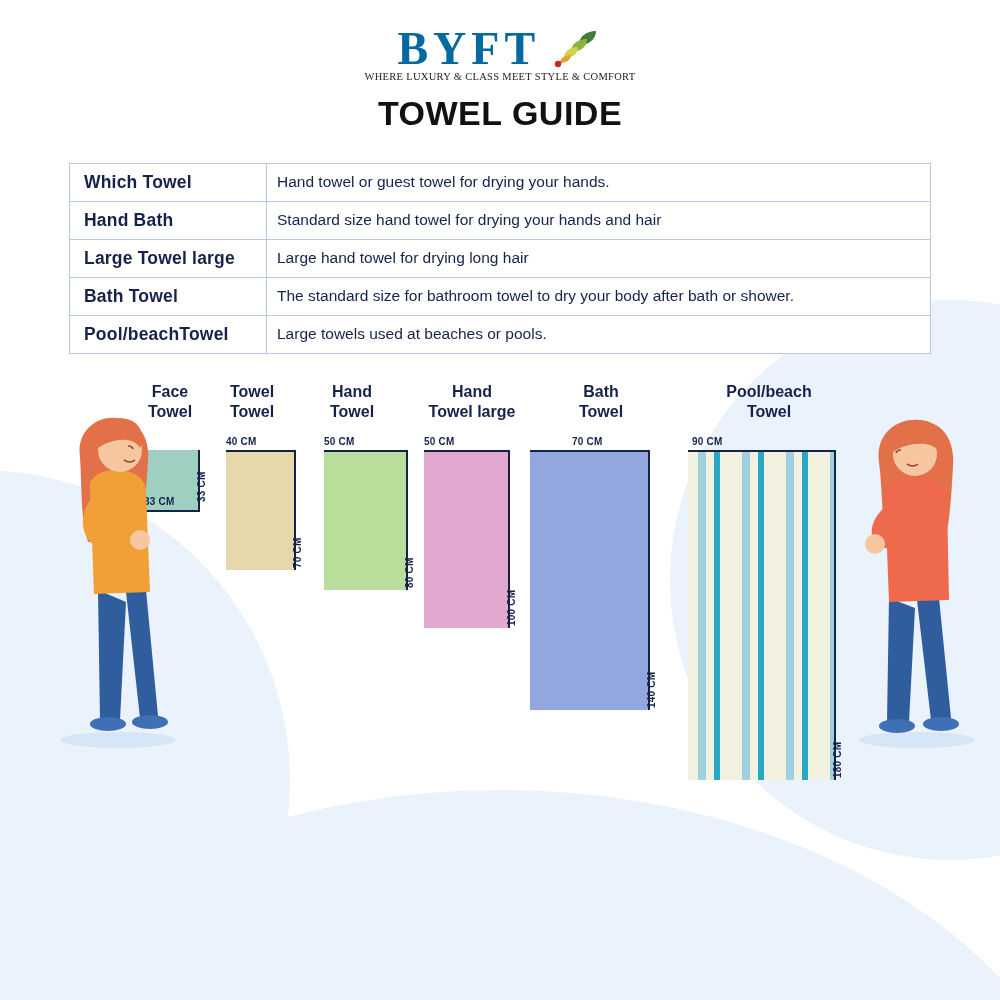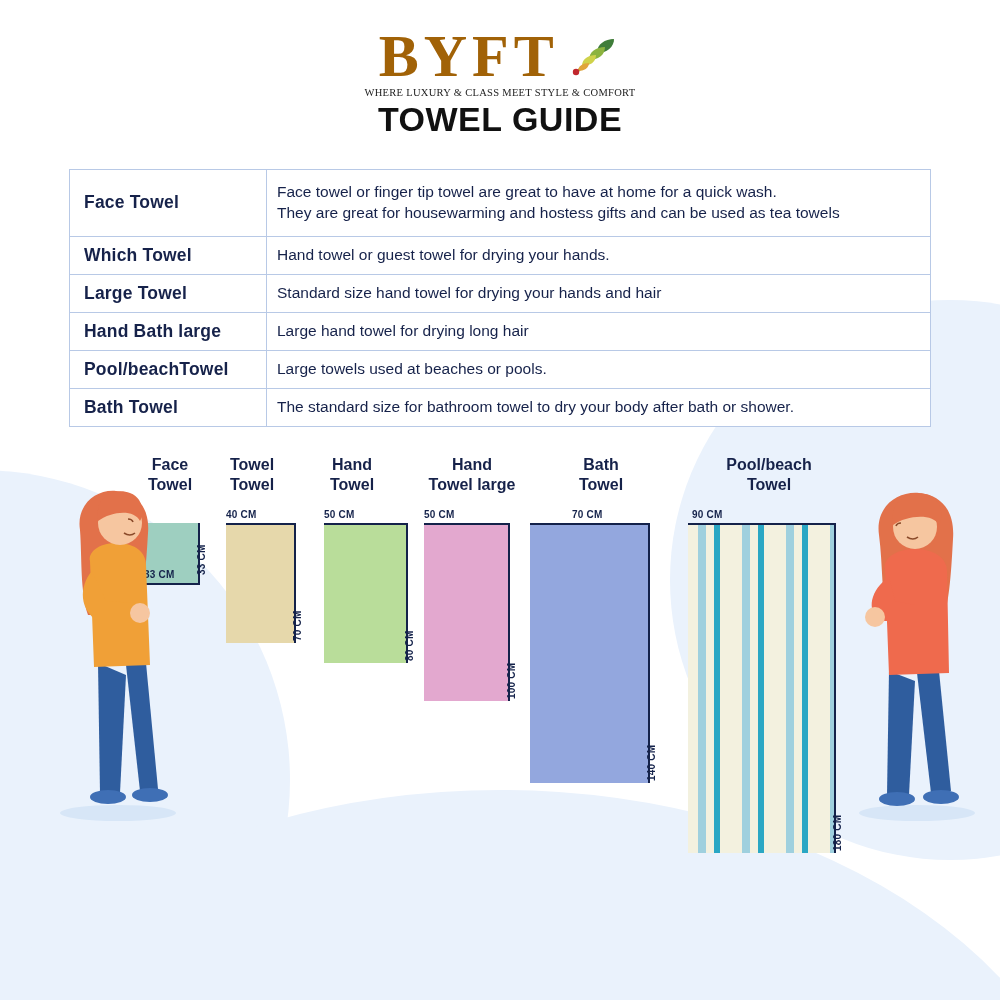--- a/index.html
+++ b/index.html
@@ -13,30 +13,30 @@
   .blob { position:absolute; background:#eaf2fc; border-radius:50%; z-index:0; }
   #blob-right { width:560px; height:560px; right:-230px; top:300px; }
   #blob-left  { width:620px; height:620px; left:-330px; top:470px; }
   #blob-bottom{ width:1200px; height:420px; left:-100px; top:790px; border-radius:50% 50% 0 0 / 100% 100% 0 0; }
   .content { position:relative; z-index:2; }
 
   
   #brand-header { text-align:center; padding-top:22px; }
   #brand-wordmark {
     font-family:"Liberation Serif", serif;
-    font-size:60px; letter-spacing:5px; font-weight:700; color:#a16207;
+    font-size:46px; letter-spacing:5px; font-weight:700; color:#0369a1;
     display:inline-block; vertical-align:middle;
   }
   #leaf-icon { display:inline-block; vertical-align:middle; margin-left:4px; }
   #brand-tagline {
     font-family:"Liberation Serif", serif;
     font-size:10.5px; letter-spacing:.3px; color:#222; margin-top:-4px;
   }
   #page-title {
-    font-size:34px; font-weight:700; letter-spacing:.5px; margin-top:2px; color:#111;
+    font-size:34px; font-weight:700; letter-spacing:.5px; margin-top:12px; color:#111;
     text-align:center;
   }
   #subtitle-pill {
     margin:20px auto 0; width:520px; height:62px; border-radius:31px;
     background:#bcd9f7; display:flex; align-items:center; justify-content:center;
   }
   #subtitle-text { font-size:27px; color:#14224a; }
 
   
   #towel-table {
@@ -90,44 +90,39 @@
       </svg>
     </span>
     <div id="brand-tagline">WHERE LUXURY &amp; CLASS MEET STYLE &amp; COMFORT</div>
   </div>
 
   <div id="page-title">TOWEL GUIDE</div>
 
 
   <table id="towel-table">
     <tbody>
-      <tr class="row-tall">
-        <td class="t-name">Face Towel</td>
-        <td class="t-desc" style="white-space:pre-line">Face towel or finger tip towel are great to have at home for a quick wash.
-They are great for housewarming and hostess gifts and can be used as tea towels</td>
-      </tr>
       <tr>
         <td class="t-name">Which Towel</td>
         <td class="t-desc">Hand towel or guest towel for drying your hands.</td>
       </tr>
       <tr>
-        <td class="t-name">Large Towel</td>
+        <td class="t-name">Hand Bath</td>
         <td class="t-desc"> Standard size hand towel for drying your hands and hair</td>
       </tr>
       <tr>
-        <td class="t-name">Hand Bath large</td>
+        <td class="t-name">Large Towel large</td>
         <td class="t-desc">Large hand towel for drying long hair</td>
+      </tr>
+      <tr>
+        <td class="t-name">Bath Towel</td>
+        <td class="t-desc">The standard size for bathroom towel to dry your body after bath or shower.</td>
       </tr>
       <tr>
         <td class="t-name">Pool/beachTowel</td>
         <td class="t-desc">Large towels used at beaches or pools.</td>
-      </tr>
-      <tr>
-        <td class="t-name">Bath Towel</td>
-        <td class="t-desc">The standard size for bathroom towel to dry your body after bath or shower.</td>
       </tr>
     </tbody>
   </table>
 
   <div id="chart-area">
 
     <div class="col-label" style="left:130px; top:10px; width:80px;">
       <span>Face</span><br>
       <span>Towel</span>
     </div>

